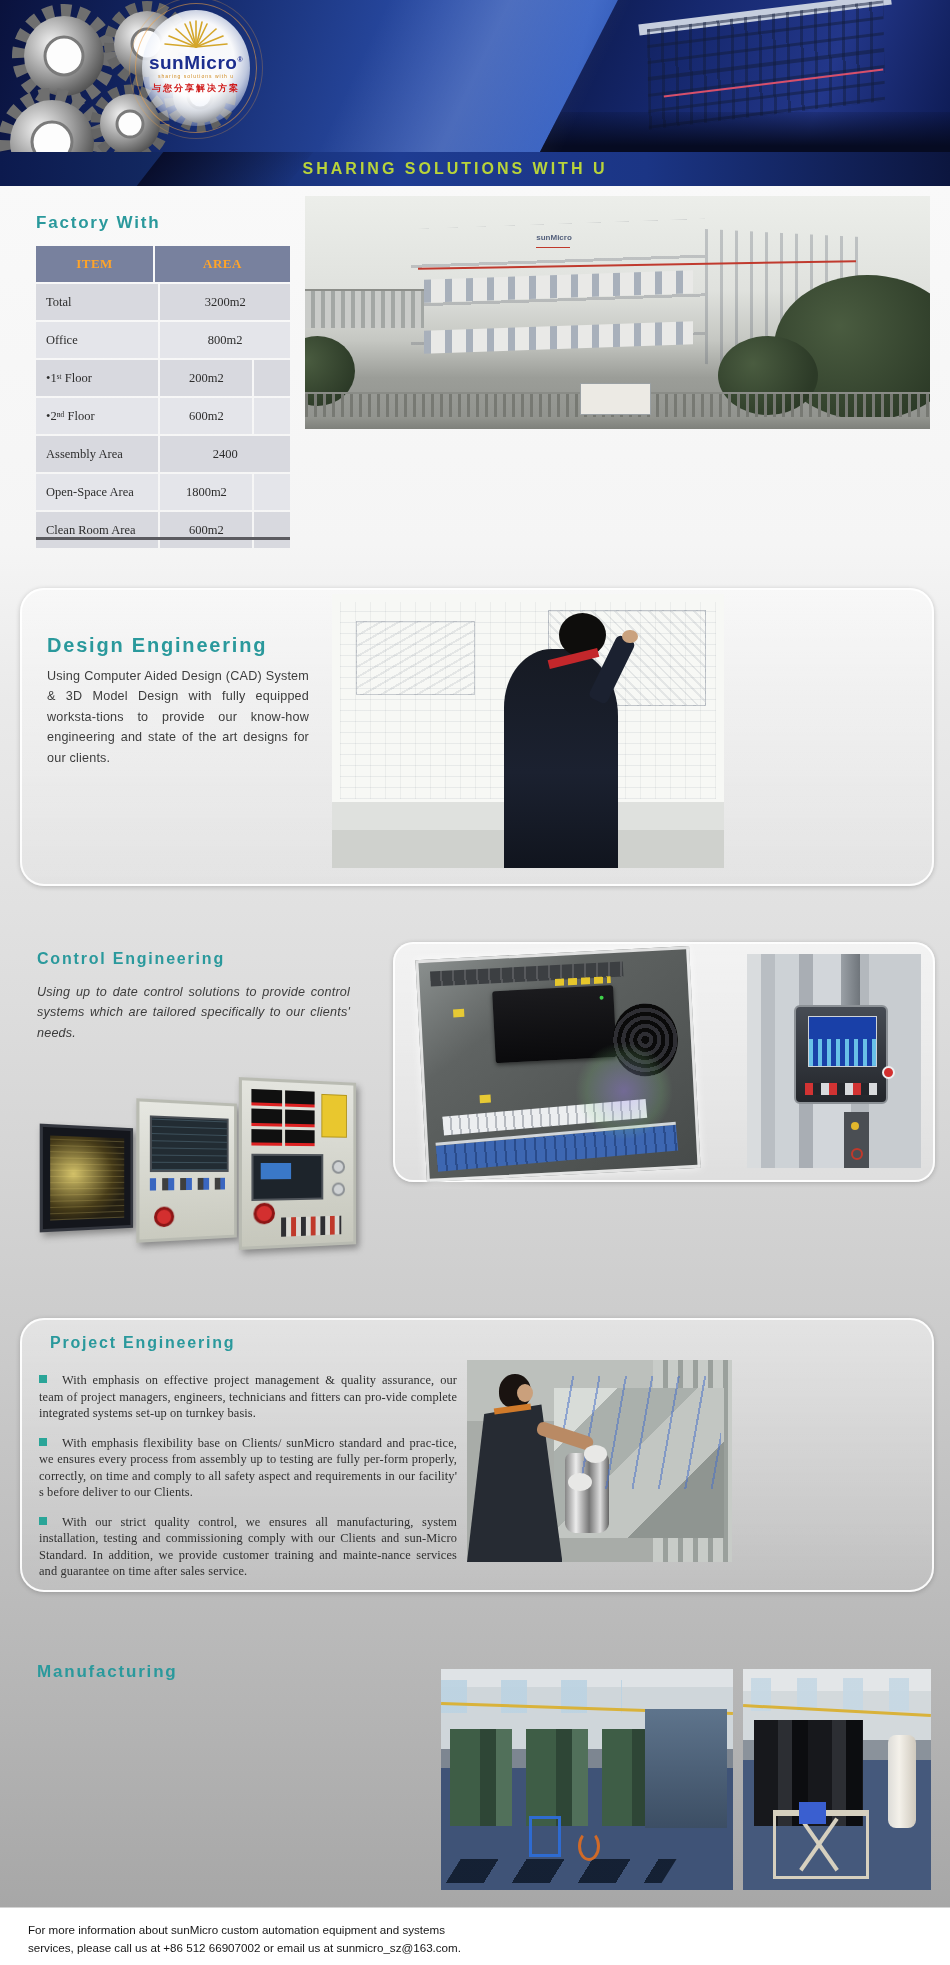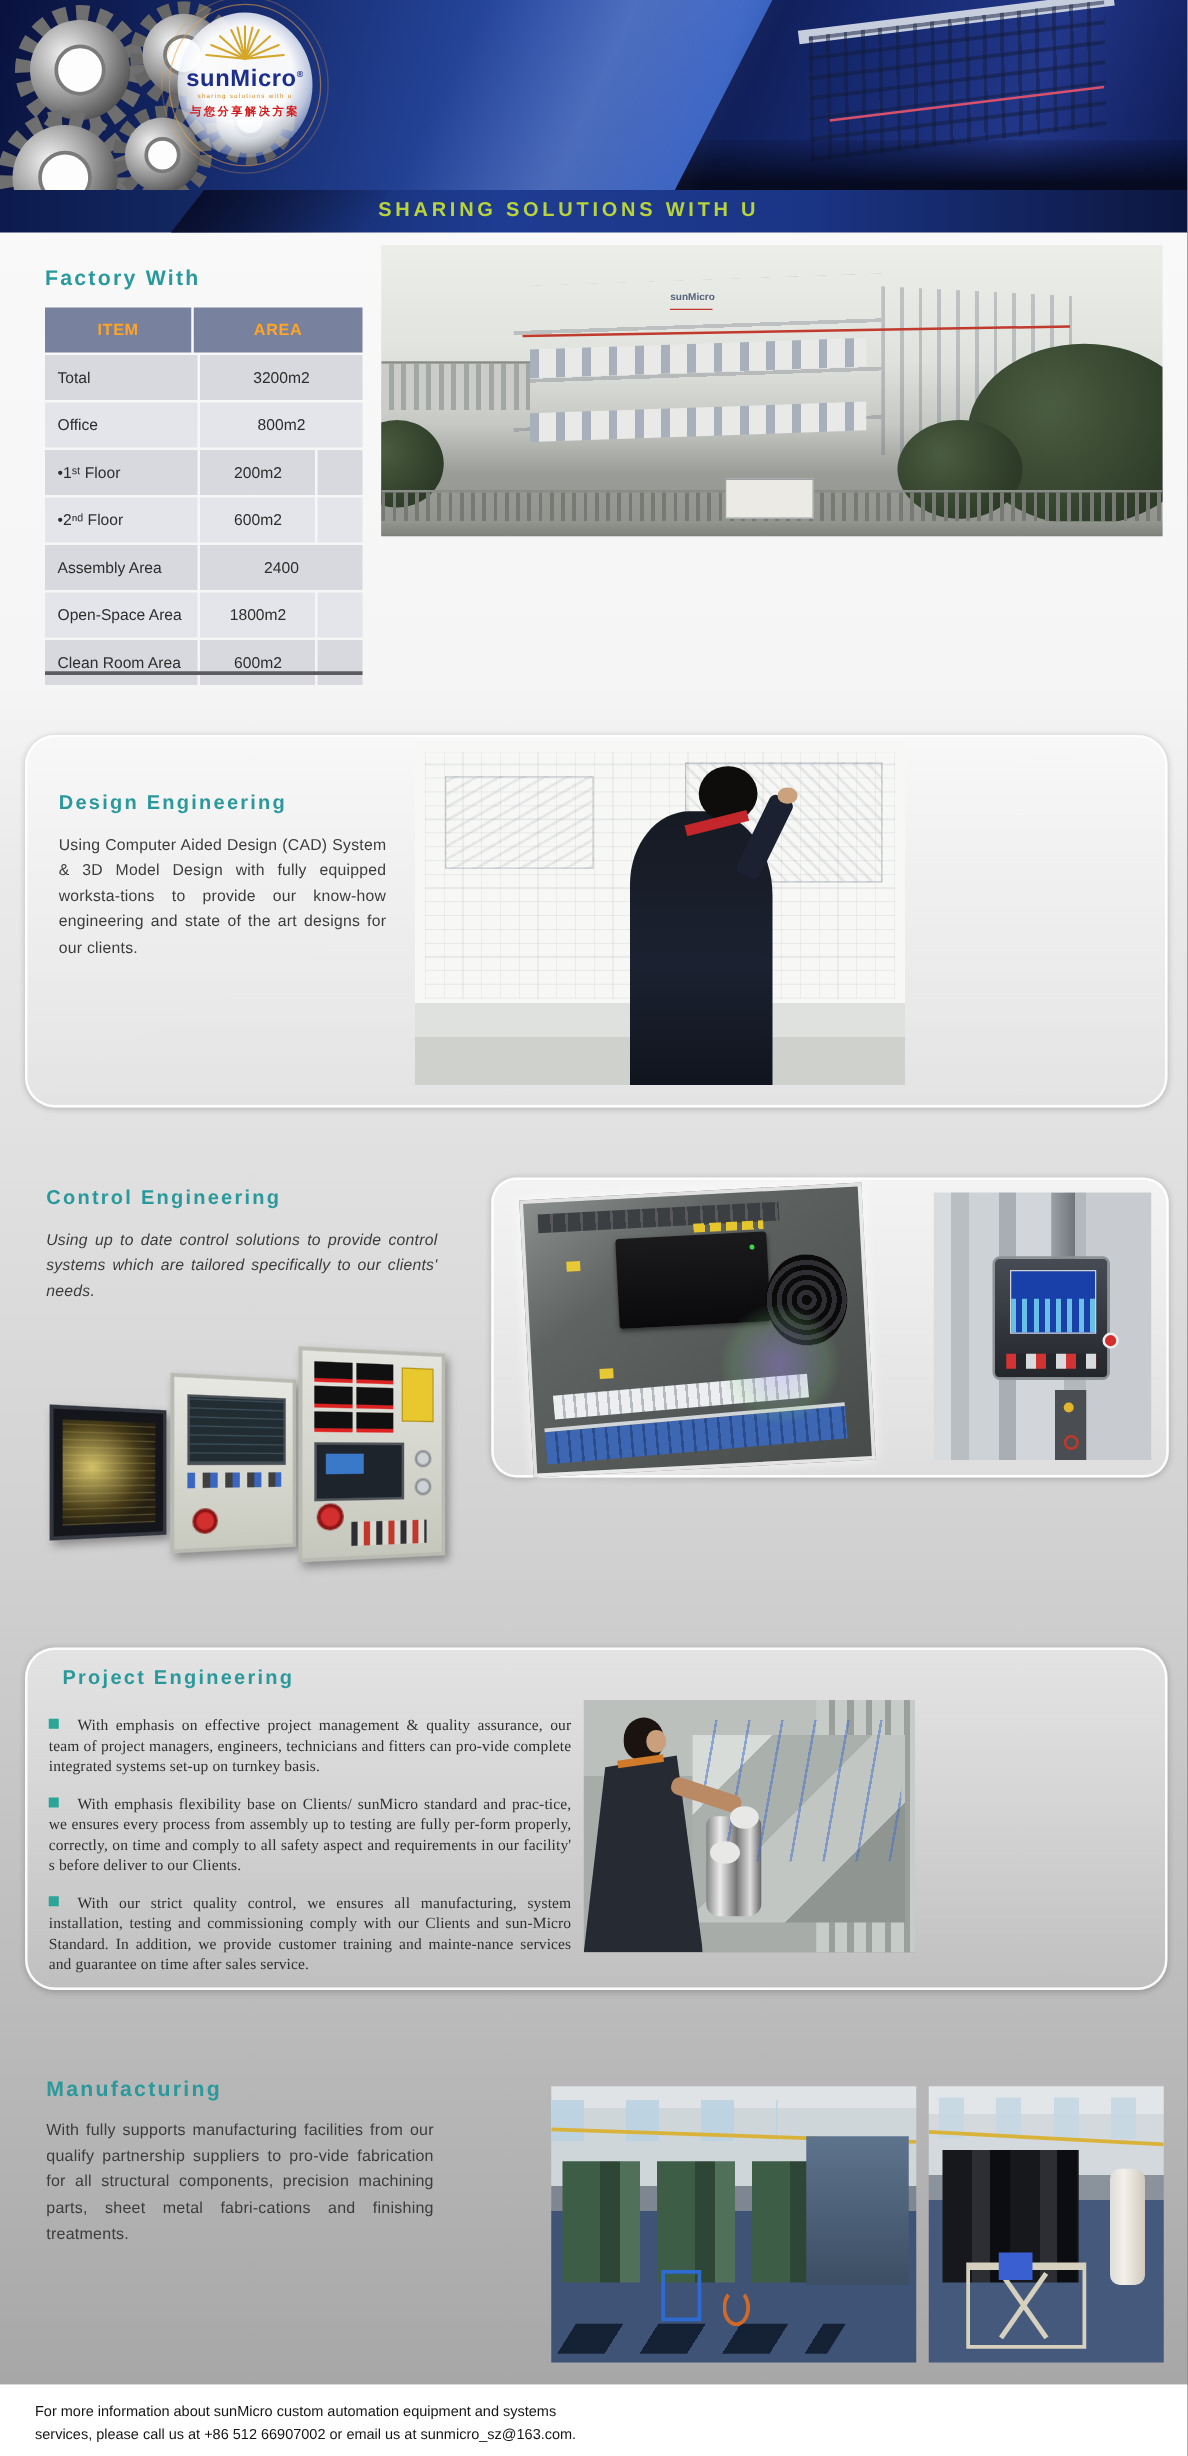--- a/index.html
+++ b/index.html
@@ -34,21 +34,21 @@
   .band{position:absolute;left:0;top:152px;width:950px;height:34px;
     background:linear-gradient(90deg,#0c1a4e 0%,#12275f 15%,#1e3c92 42%,#1b3585 68%,#0c163f 100%);}
   .band-slash{position:absolute;left:150px;top:0;width:150px;height:34px;transform:skewX(-38deg);
     background:linear-gradient(100deg,rgba(8,12,40,.95),rgba(20,35,90,.05));}
   .band-text{position:absolute;left:0;top:8px;width:910px;text-align:center;
     font-size:16px;font-weight:bold;letter-spacing:3px;color:#b9d43a;}
   
   .sec-title{position:absolute;font-size:17px;font-weight:bold;letter-spacing:1.8px;color:#2a999c;}
   .body-txt{position:absolute;font-size:12.6px;line-height:1.62;color:#3c3c3c;text-align:justify;letter-spacing:.2px;}
   
-  .ftable{position:absolute;left:36px;top:246px;width:254px;font-family:Liberation Sans, sans-serif;}
+  .ftable{position:absolute;left:36px;top:246px;width:254px;font-family:Liberation Serif, serif;}
   .frow{display:flex;gap:2px;margin-top:2px;}
   .frow:first-child{margin-top:0;}
   .fcell{font-size:12.5px;color:#2d2d2d;}
   .fhead .fcell{background:#78819e;color:#ffa428;font-weight:bold;height:30px;line-height:30px;text-align:center;font-size:13px;letter-spacing:.5px;}
   .c1{width:117px;}.c2{width:135px;}.c2a{width:96px;}.c2b{width:37px;}
   .rA .fcell{background:#d8d9df;}
   .rB .fcell{background:#e4e5ea;}
   .frow .fcell{height:36px;line-height:36px;}
   .item{padding-left:10px;}
   .val{text-align:center;}
@@ -335,21 +335,21 @@
     <div class="fp-bridge"></div>
     <div class="fp-tree t1"></div>
     <div class="fp-tree t2"></div>
     <div class="fp-tree t3"></div>
     <div class="fp-fence"></div>
     <div class="fp-gate"></div>
     <div class="fp-ground"></div>
   </div>
 
   <div class="panel" style="left:20px;top:588px;width:910px;height:294px;">
-    <div class="sec-title" style="left:25px;top:44px;font-size:16px;">Design Engineering</div>
+    <div class="sec-title" style="left:25px;top:44px;font-size:20px;">Design Engineering</div>
     <div class="body-txt" style="left:25px;top:76px;width:262px;">Using Computer Aided Design (CAD) System &amp; 3D Model Design with fully equipped worksta-tions to provide our know-how engineering and state of the art designs for our clients.</div>
     <div class="photo design-photo">
       <div class="dp-wall"></div>
       <div class="dp-sketch"></div>
       <div class="dp-sketch2"></div>
       <div class="dp-sketch3"></div>
       <div class="dp-man"></div>
       <div class="dp-head"></div>
       <div class="dp-collar"></div>
       <div class="dp-arm"></div>
@@ -426,21 +426,20 @@
       <div class="pj-head"></div>
       <div class="pj-face"></div>
       <div class="pj-collar"></div>
       <div class="pj-arm"></div>
       <div class="pj-glove pj-g1"></div>
       <div class="pj-glove pj-g2"></div>
     </div>
   </div>
 
   <div class="sec-title" style="left:37px;top:1662px;">Manufacturing</div>
-  <div class="body-txt" style="left:37px;top:1694px;width:310px;font-size:12.8px;">With fully supports manufacturing facilities from our qualify partnership suppliers to pro-vide fabrication for all structural components, precision machining parts, sheet metal fabri-cations and finishing treatments.</div>
   <div class="photo manu1">
     <div class="m1-windows"></div>
     <div class="m1-pipe"></div>
     <div class="m1-machines"></div>
     <div class="m1-machblue"></div>
     <div class="m1-mats"></div>
     <div class="m1-cable"></div>
     <div class="m1-cart"></div>
   </div>
   <div class="photo manu2">

